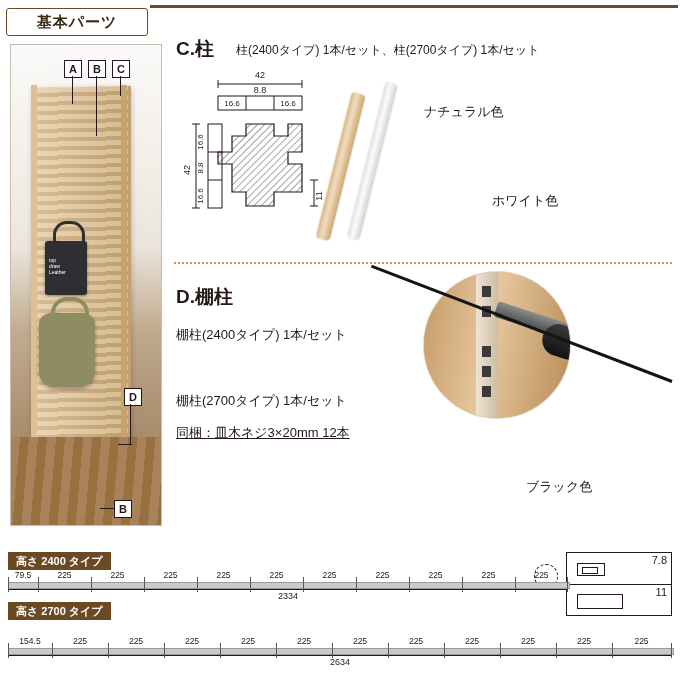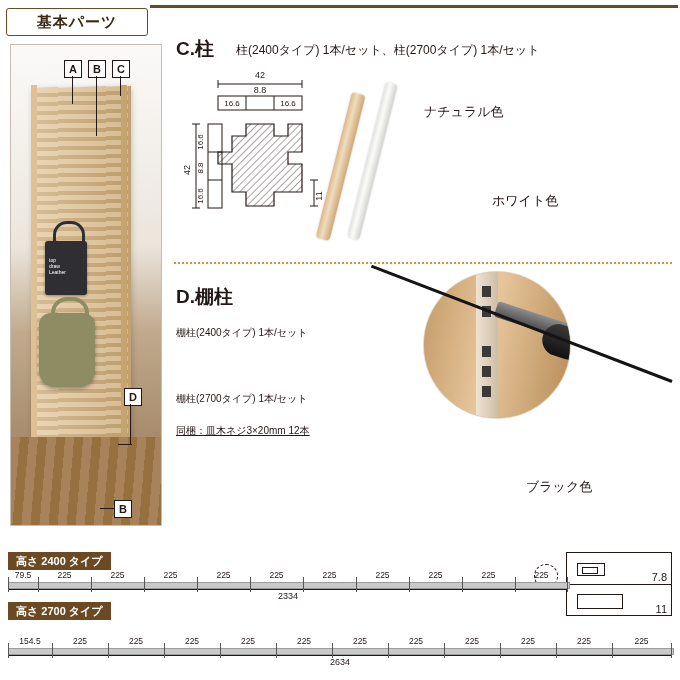--- a/index.html
+++ b/index.html
@@ -114,21 +114,21 @@
   .lab-wht{position:absolute;left:492px;top:192px;font-size:13px;}
 
   
   .divider{
     position:absolute;left:174px;top:262px;width:498px;height:0;
     border-top:2px dotted #e08e33;
   }
 
   
   .secD-title{position:absolute;left:176px;top:284px;font-size:19px;font-weight:bold;}
-  .dline{position:absolute;left:176px;font-size:10px;}
+  .dline{position:absolute;left:176px;font-size:13px;}
   .d1{top:326px;}
   .d2{top:358px;}
   .d3{top:392px;}
   .d4{top:424px;text-decoration:underline;}
 
   .circlephoto{
     position:absolute;left:424px;top:272px;width:146px;height:146px;border-radius:50%;
     overflow:hidden;background:#d8b184;box-shadow:0 0 0 1px #e4d6c2;
   }
   .circlephoto .wood{position:absolute;inset:0;background:linear-gradient(100deg,#c49a68,#e6c79c 45%,#b88b57);}
@@ -149,21 +149,21 @@
     transform:rotate(21deg);transform-origin:right center;
   }
   .lab-black{position:absolute;left:526px;top:478px;font-size:13px;}
 
   
   .detailbox{
     position:absolute;left:566px;top:552px;width:104px;height:62px;border:1px solid #231815;background:#fff;
   }
   .detailbox .row{position:relative;height:31px;border-bottom:1px solid #231815;}
   .detailbox .row:last-child{border-bottom:none;}
-  .detailbox .num{position:absolute;right:4px;top:18px;font-size:11px;}
+  .detailbox .num{position:absolute;right:4px;top:1px;font-size:11px;}
   .detailbox .shape1{position:absolute;left:10px;top:10px;width:26px;height:11px;border:1px solid #231815;}
   .detailbox .shape1:after{content:"";position:absolute;left:4px;top:3px;width:14px;height:5px;border:1px solid #231815;}
   .detailbox .shape2{position:absolute;left:10px;top:9px;width:44px;height:13px;border:1px solid #231815;}
   .dashcircle{
     position:absolute;left:534px;top:564px;width:22px;height:22px;border:1px dashed #231815;border-radius:50%;
   }
 
   
   .rulertag{
     position:absolute;height:18px;background:#6b4a23;color:#fff;font-size:11px;

